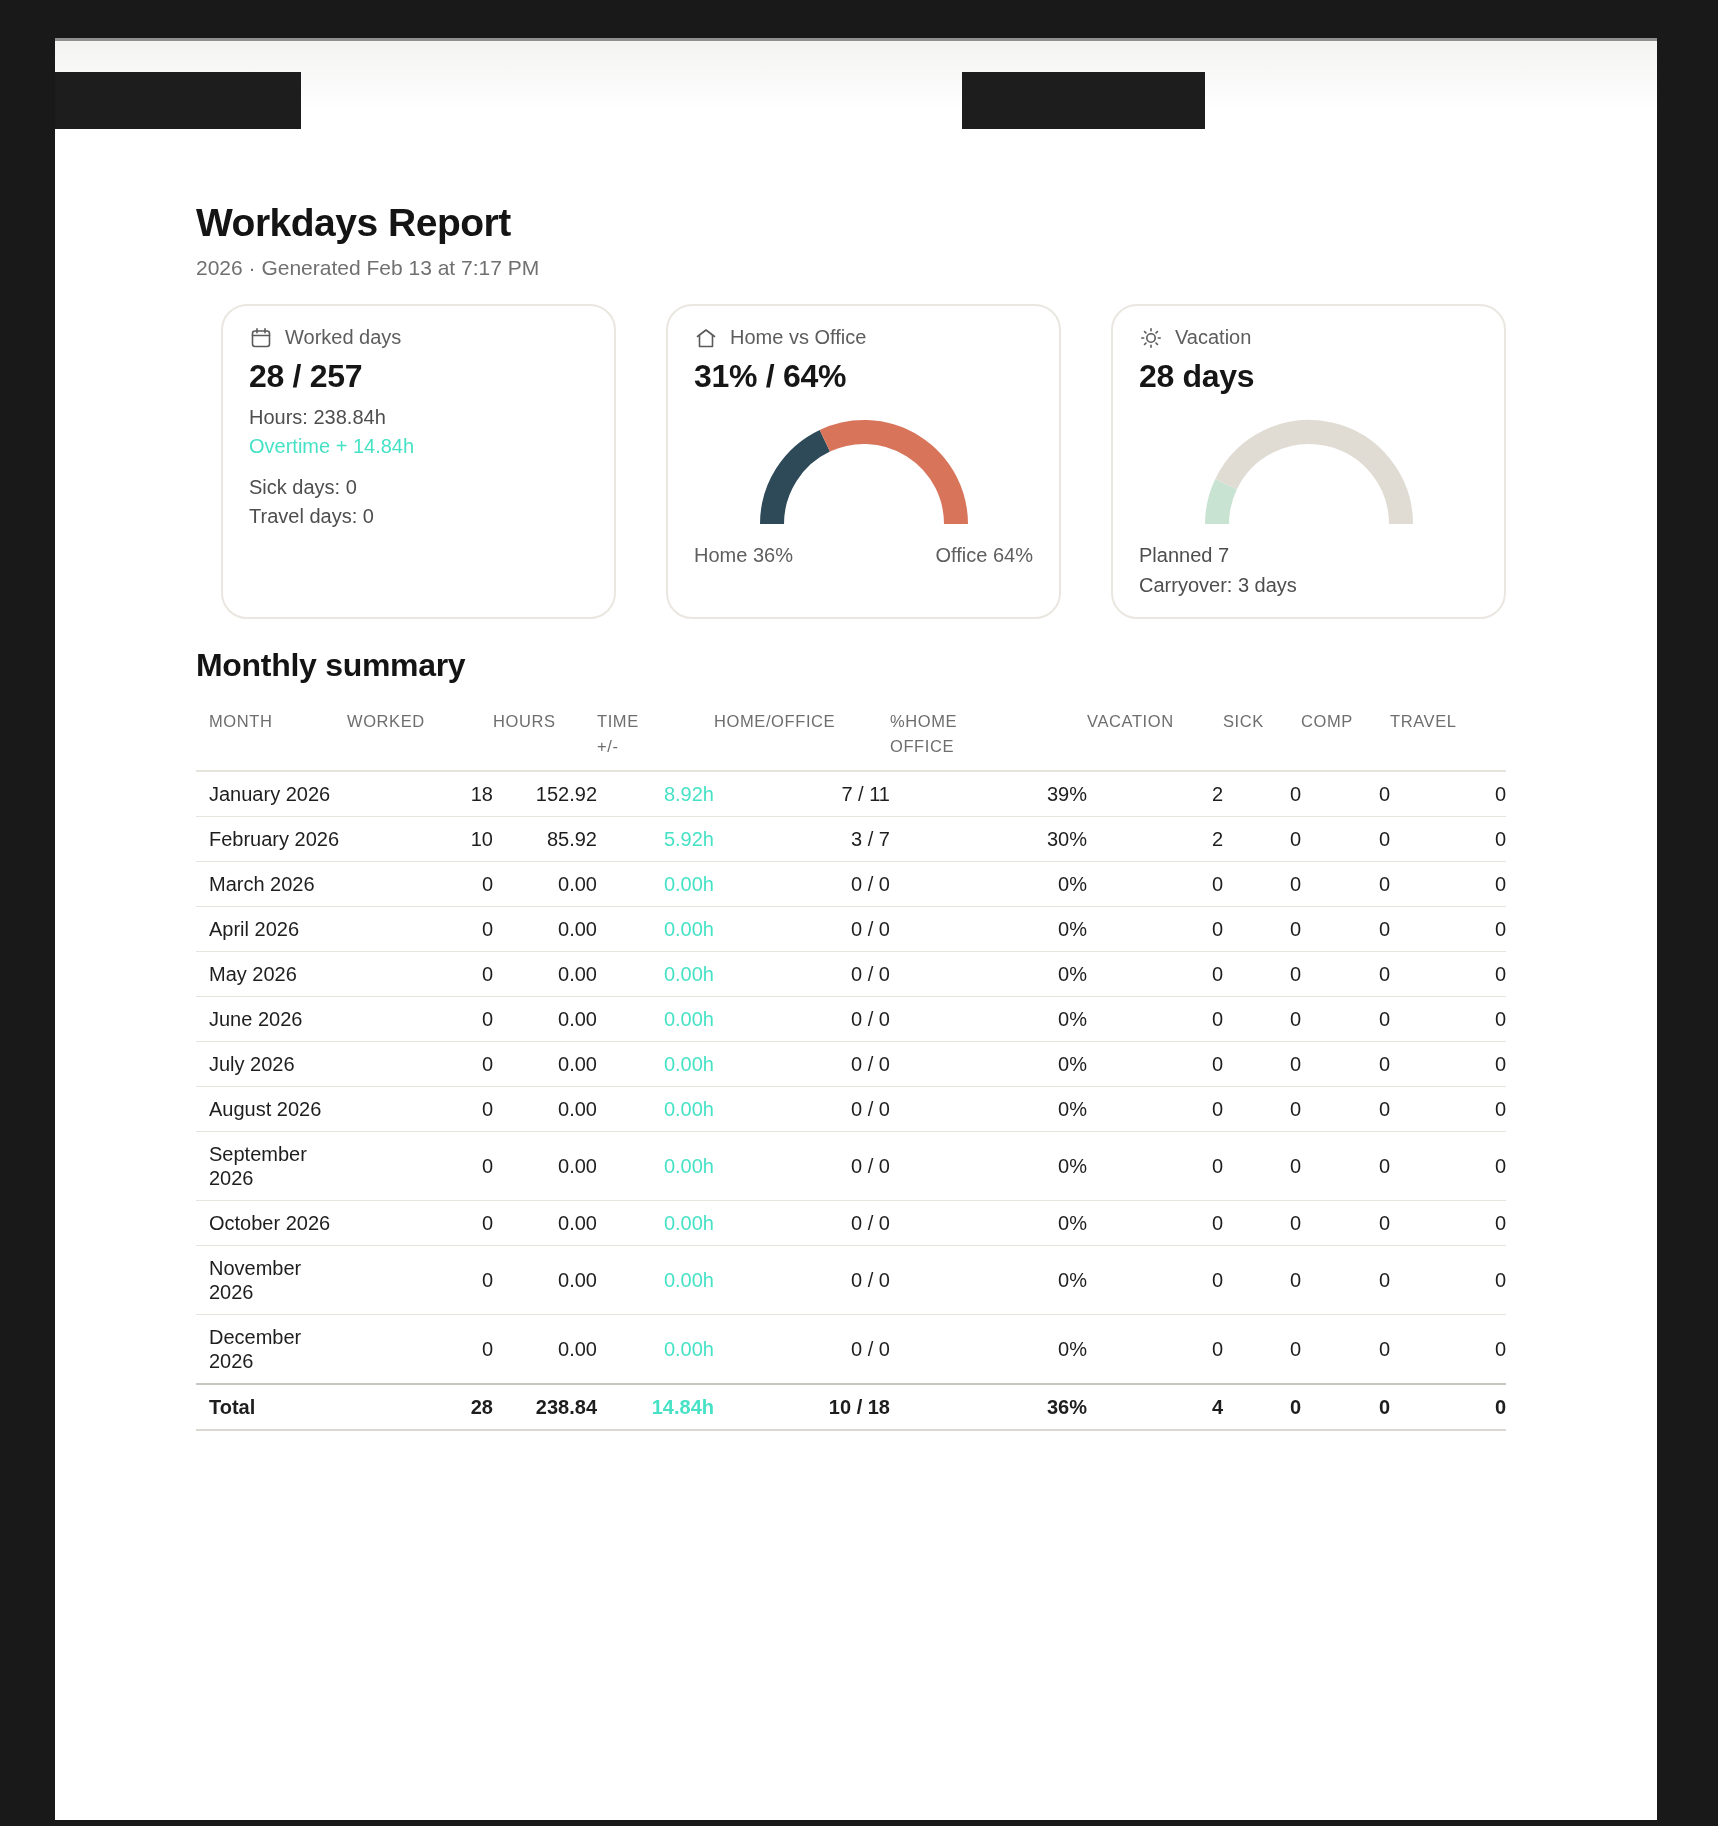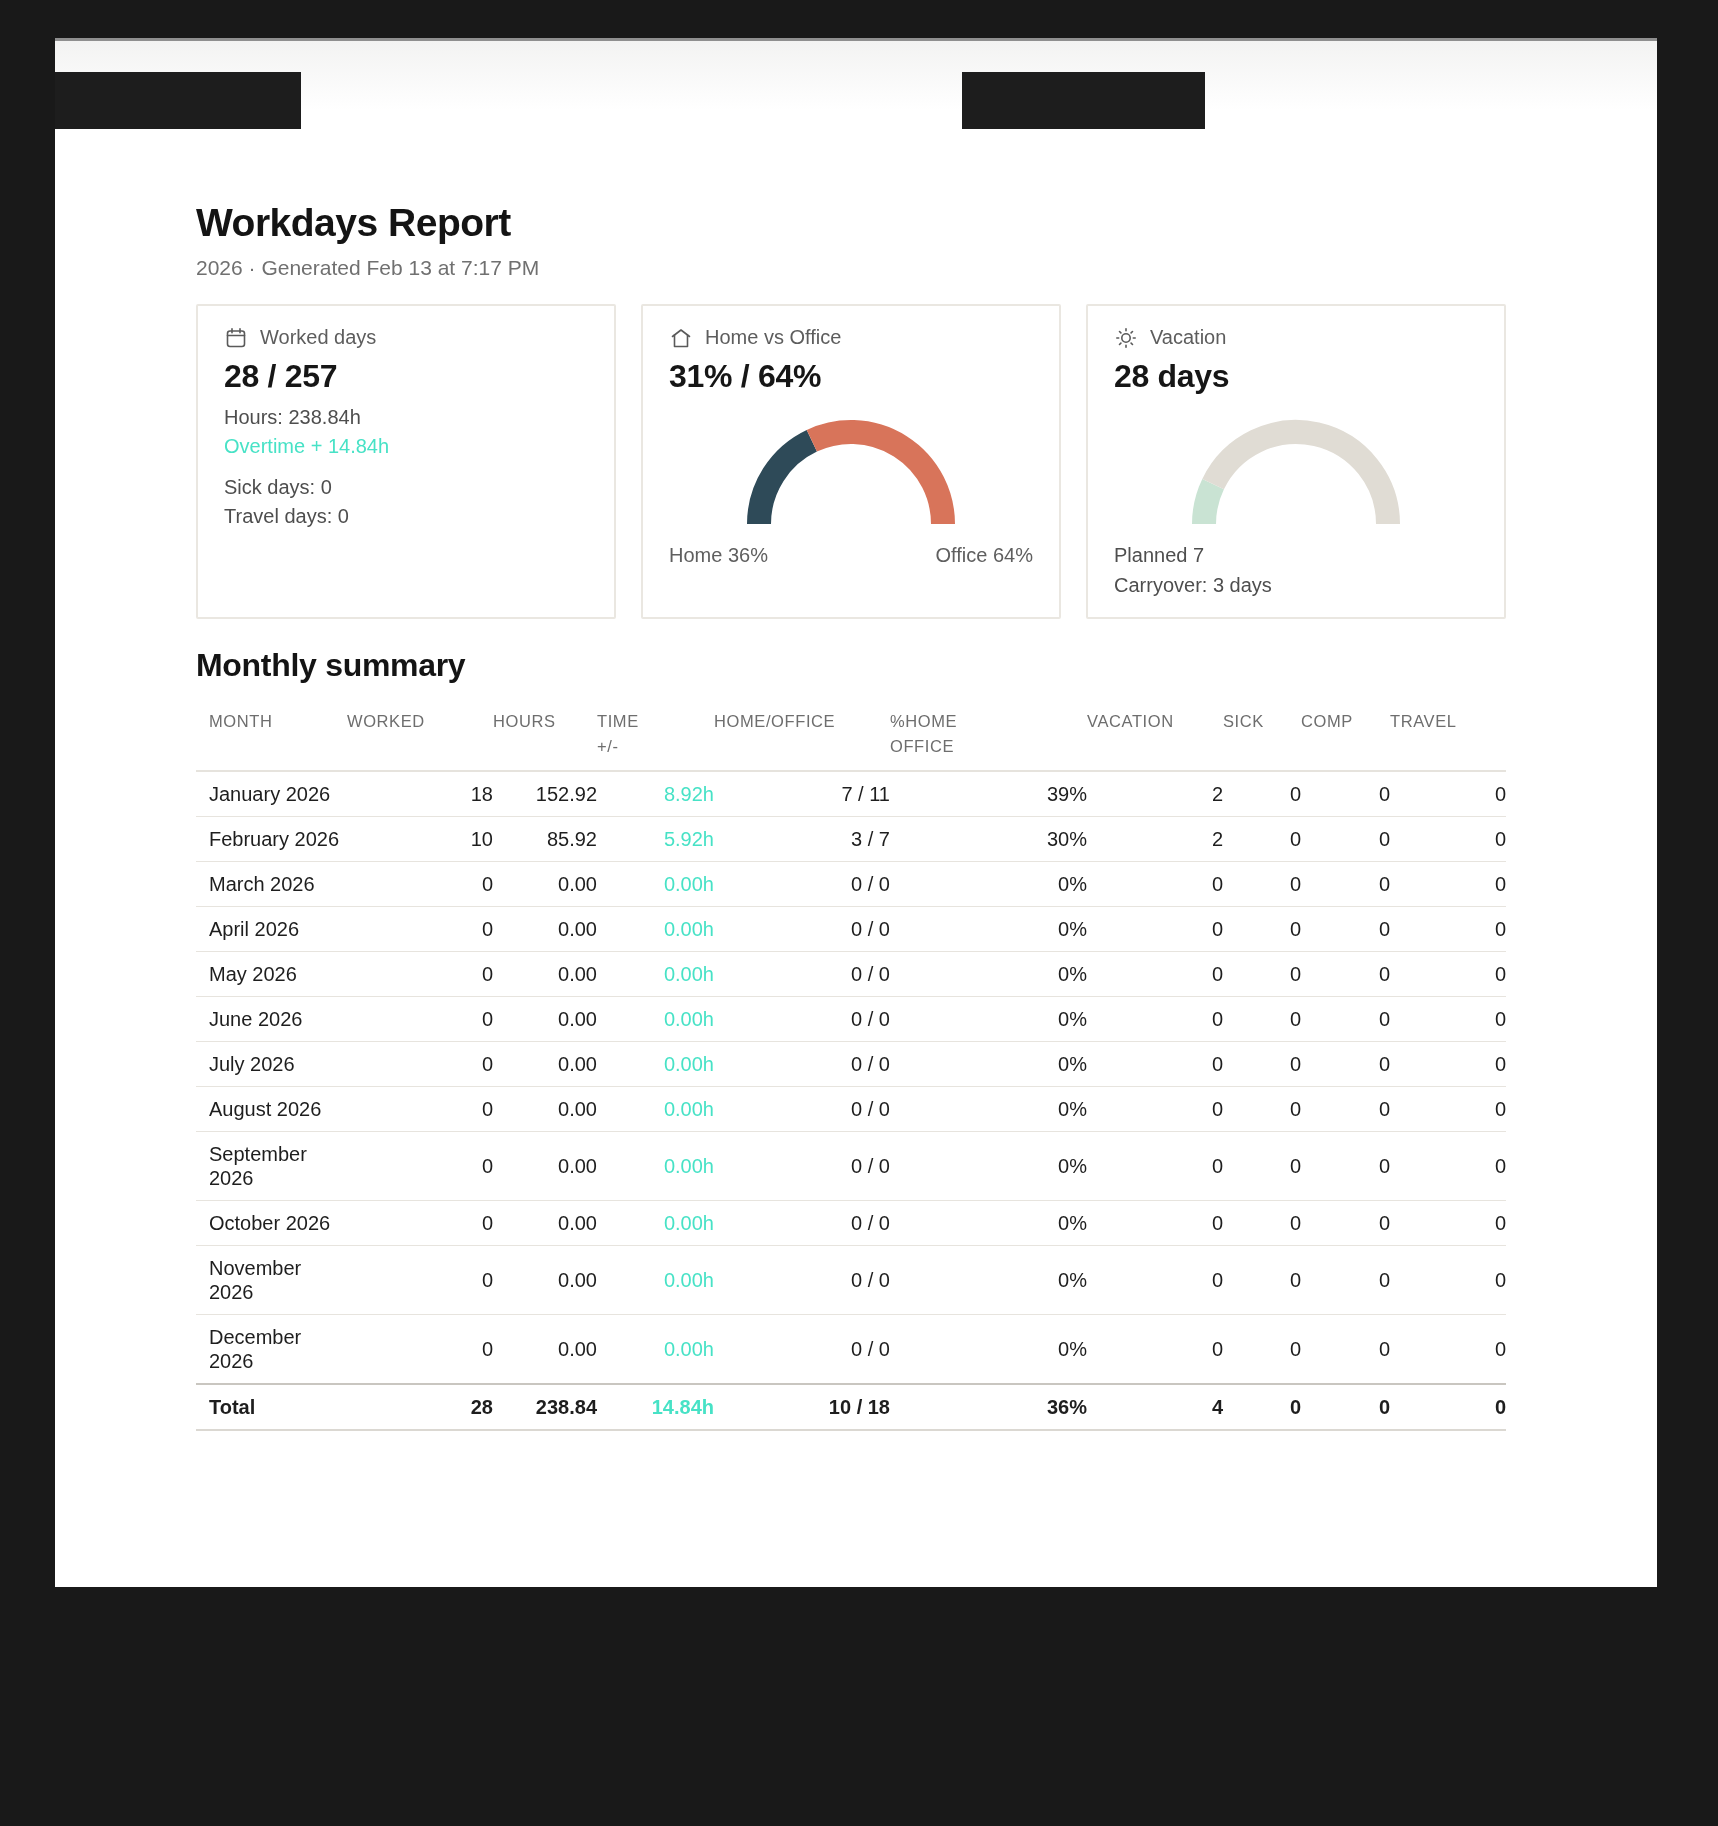--- a/index.html
+++ b/index.html
@@ -6,41 +6,41 @@
   body{
     width:1718px;height:1826px;
     background:#191919;
     position:relative;
     font-family:"Liberation Sans","DejaVu Sans",sans-serif;
     overflow:hidden;
     -webkit-font-smoothing:antialiased;
   }
   .page{
     position:absolute;left:55px;top:38px;
-    width:1602px;height:1549px;
+    width:1602px;height:1782px;
     background:linear-gradient(180deg,#f3f3f2 0%,#ffffff 70px);
     border-top:3px solid #8f8f8f;
     box-sizing:border-box;
   }
   .redact{position:absolute;background:#1d1d1d;top:31px;height:57px;}
   .redact.left{left:0;width:246px;}
   .redact.right{left:907px;width:243px;}
 
   .content{position:absolute;left:141px;top:160px;width:1310px;}
 
   h1.title{
     margin:0;font-size:39px;font-weight:bold;color:#141414;
     letter-spacing:-0.5px;line-height:1.15;
   }
   .subtitle{margin-top:10px;font-size:21px;color:#707070;}
 
   .cards{display:flex;gap:25px;margin-top:24px;}
   .card{
     position:relative;width:426px;height:315px;box-sizing:border-box;
-    border:2px solid #eae7e1;border-radius:2px;background:#fff;
+    border:2px solid #eae7e1;border-radius:26px;background:#fff;margin-left:25px;
   }
   .card-label{
     position:absolute;top:20px;left:26px;
     display:flex;align-items:center;gap:12px;
     font-size:20px;color:#5d5d5d;
   }
   .card-label svg{flex:0 0 auto;}
   .card-value{
     position:absolute;top:52px;left:26px;
     font-size:32px;font-weight:bold;color:#161616;letter-spacing:-0.3px;

